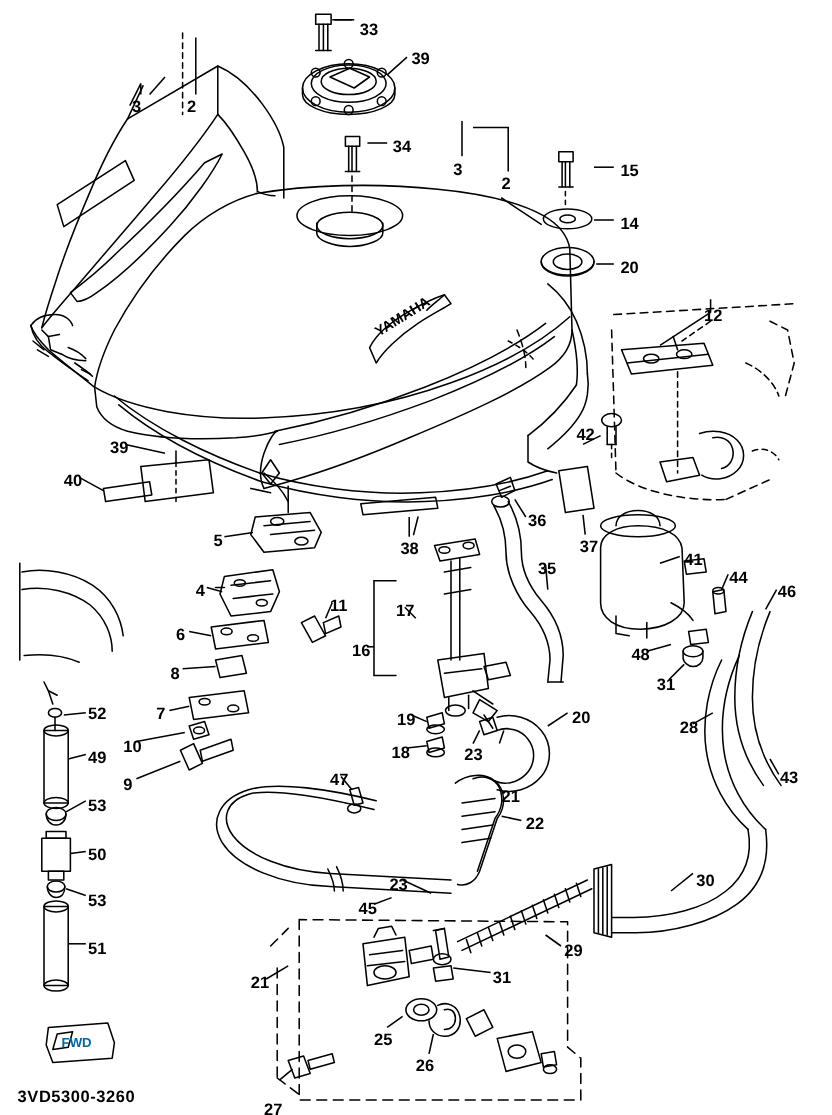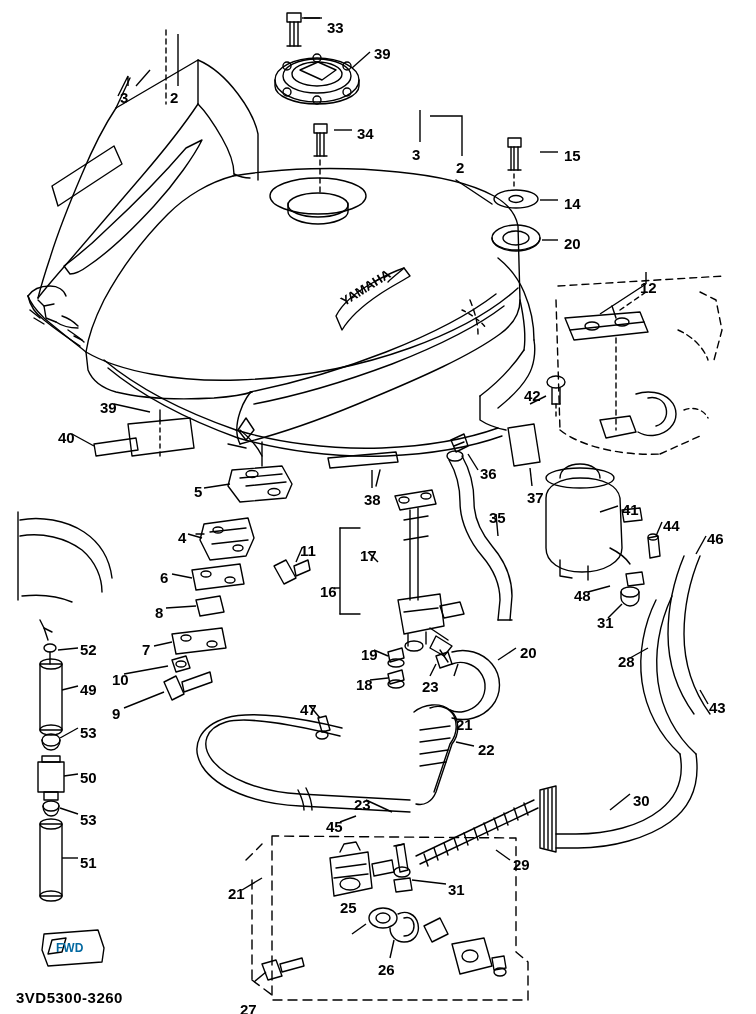--- a/index.html
+++ b/index.html
@@ -453,21 +453,21 @@
   <div class="callout" style="left:478px; top:742px;text-align:right;">22</div>
   <div class="callout" style="left:80px; top:770px;">50</div>
   <div class="callout" style="left:633px; top:793px;">30</div>
   <div class="callout" style="left:80px; top:812px;">53</div>
   <div class="callout" style="left:354px; top:797px;">23</div>
   <div class="callout" style="left:326px; top:819px;">45</div>
   <div class="callout" style="left:80px; top:855px;">51</div>
   <div class="callout" style="left:513px; top:857px;">29</div>
   <div class="callout" style="left:448px; top:882px;">31</div>
   <div class="callout" style="left:228px; top:886px;">21</div>
-  <div class="callout" style="left:340px; top:900px;text-align:right;">25</div>
+  <div class="callout" style="left:340px; top:938px;text-align:right;">25</div>
   <div class="callout" style="left:378px; top:962px;">26</div>
   <div class="callout" style="left:240px; top:986px;margin-top:16px;">27</div>
 
   <svg style="position:absolute;left:0;top:0;width:756px;height:1014px;pointer-events:none;" viewBox="0 0 756 1014" xmlns="http://www.w3.org/2000/svg">
     <g stroke="#000000" stroke-width="1.4" fill="none">
       <path d="M322,24 L322,24 M304,18 L322,18"></path>
       <path d="M302,18 L320,18"></path>
       <path d="M370,52 L352,68"></path>
       <path d="M128,86 L128,76 L118,96"></path>
       <path d="M136,86 L150,70"></path>

